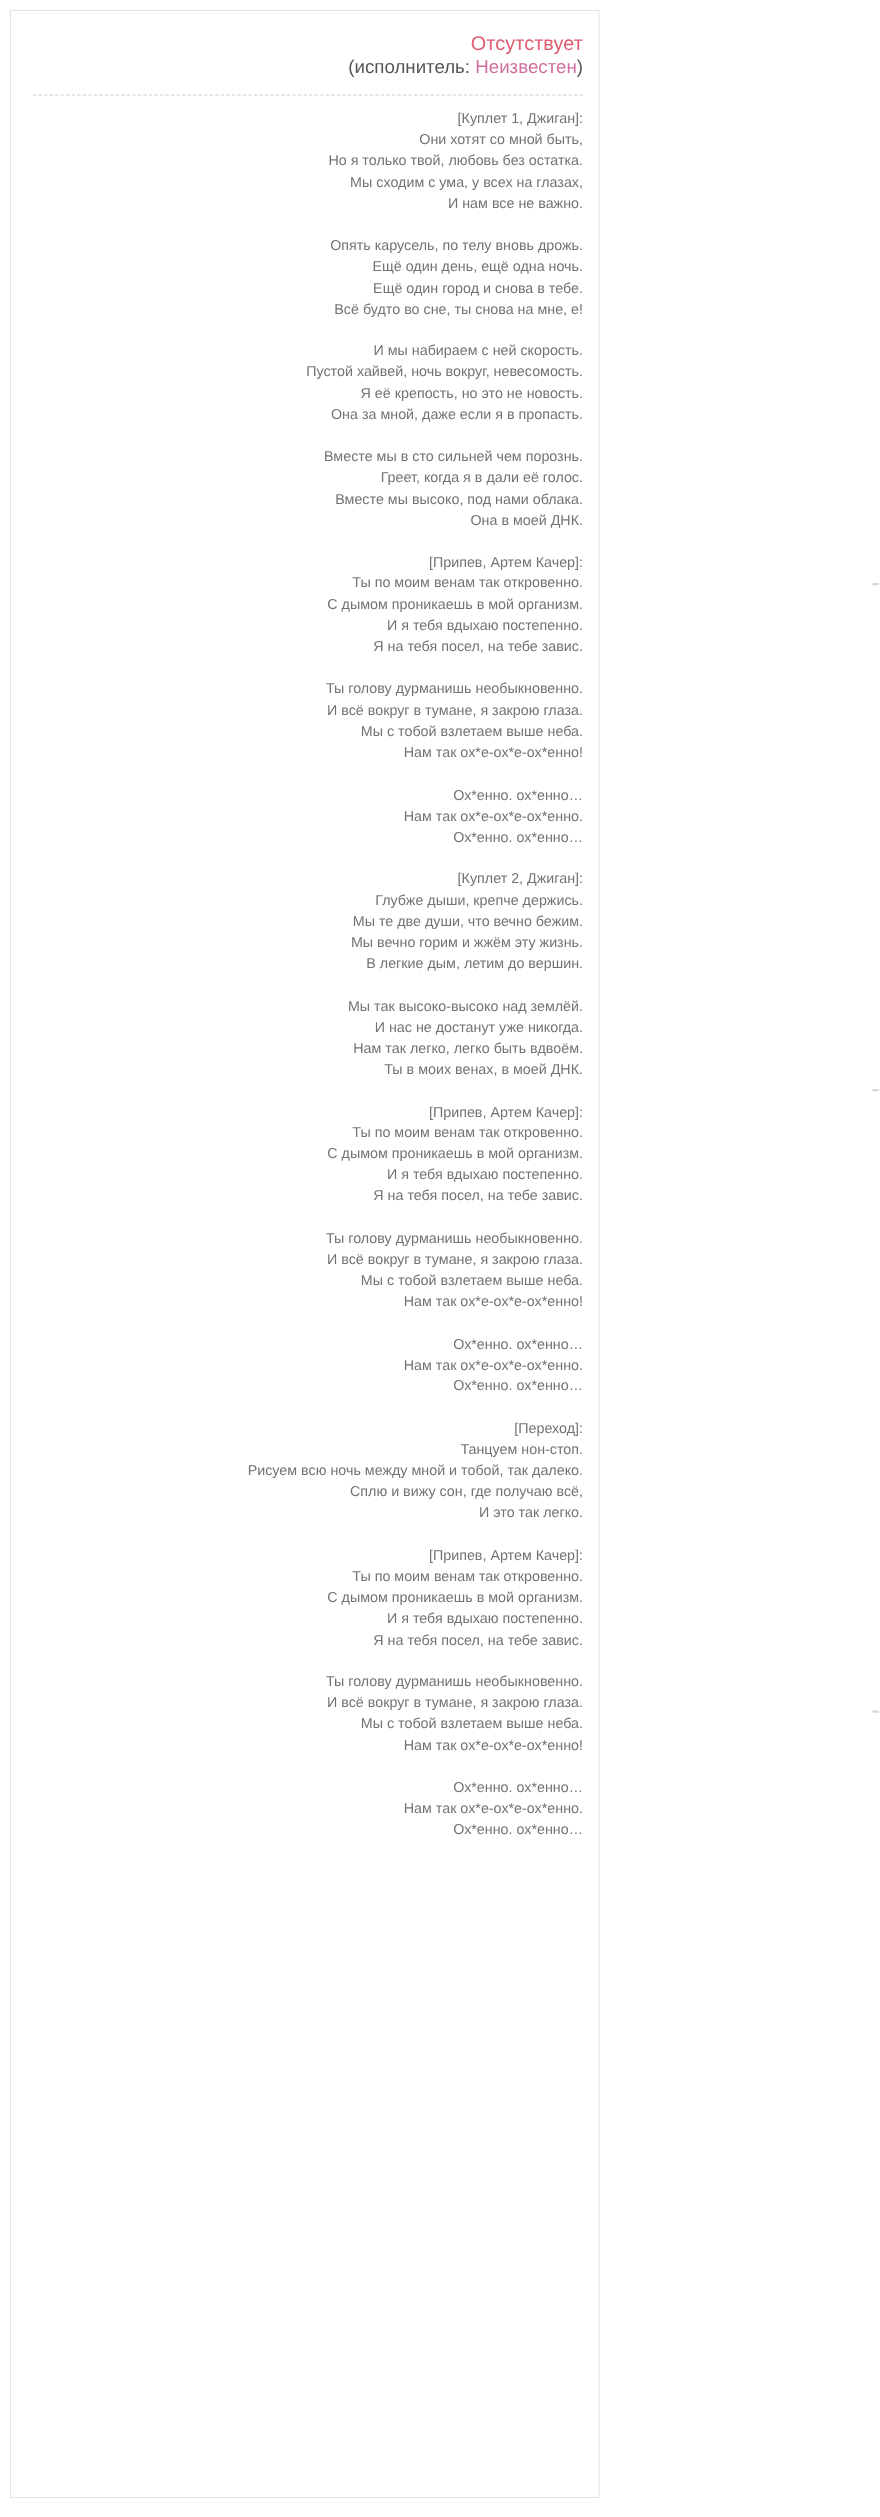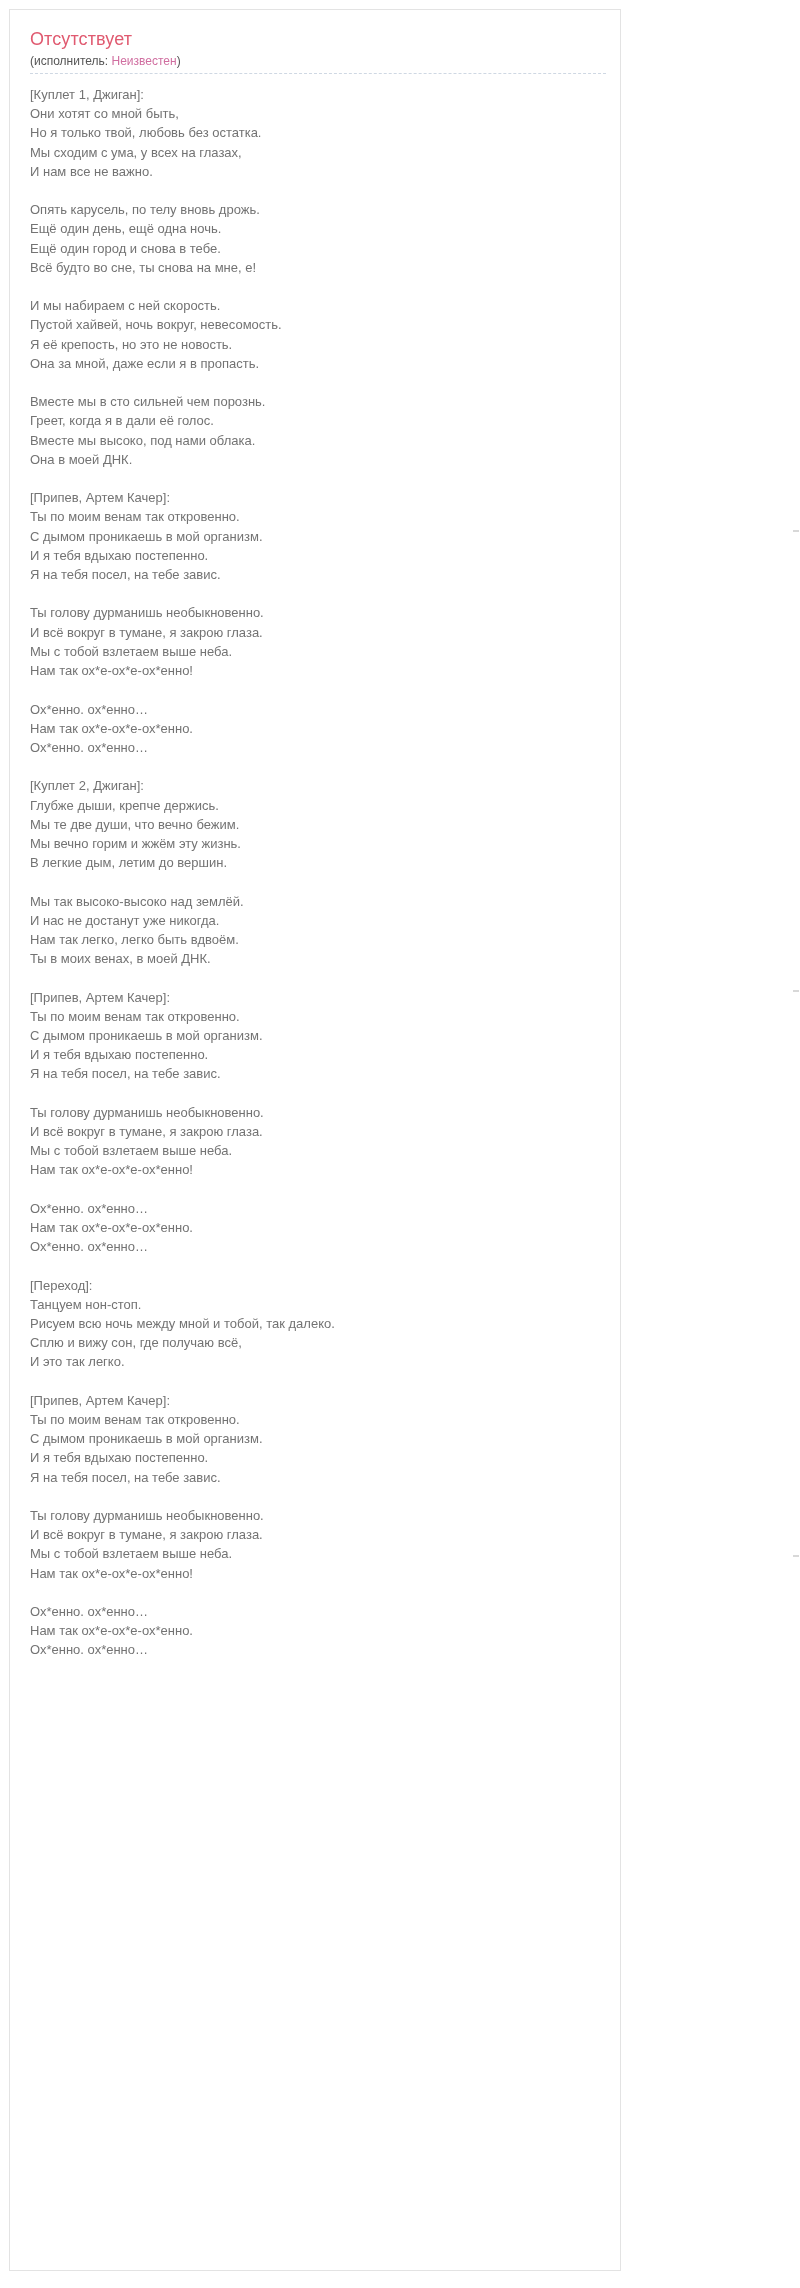--- a/index.html
+++ b/index.html
@@ -16,40 +16,41 @@
     position: relative;
     width: 800px;
     min-height: 2288px;
     background: #ffffff;
     box-sizing: border-box;
   }
   .sheet {
     position: absolute;
     left: 9px;
     top: 9px;
-    width: 612px;
+    width: 536px;
     min-height: 2262px;
     background: #ffffff;
     border: 1px solid #e3e3e3;
     box-sizing: border-box;
     padding: 18px 14px 28px 20px;
+    text-align: right;
   }
   .title {
     font-size: 18px;
     line-height: 22px;
     color: #e05a70;
     font-weight: normal;
     margin: 0 0 4px 0;
     letter-spacing: 0.1px;
   }
   .byline {
-    font-size: 12px;
+    font-size: 17px;
     line-height: 14px;
     color: #555555;
-    margin: 0 0 5px 0;
+    margin: 0 0 18px 0;
   }
   .byline .artist {
     color: #d06ea0;
   }
   .rule {
     border: 0;
     border-top: 1px dashed #cfd8e3;
     margin: 0 0 11px 0;
     height: 0;
   }

